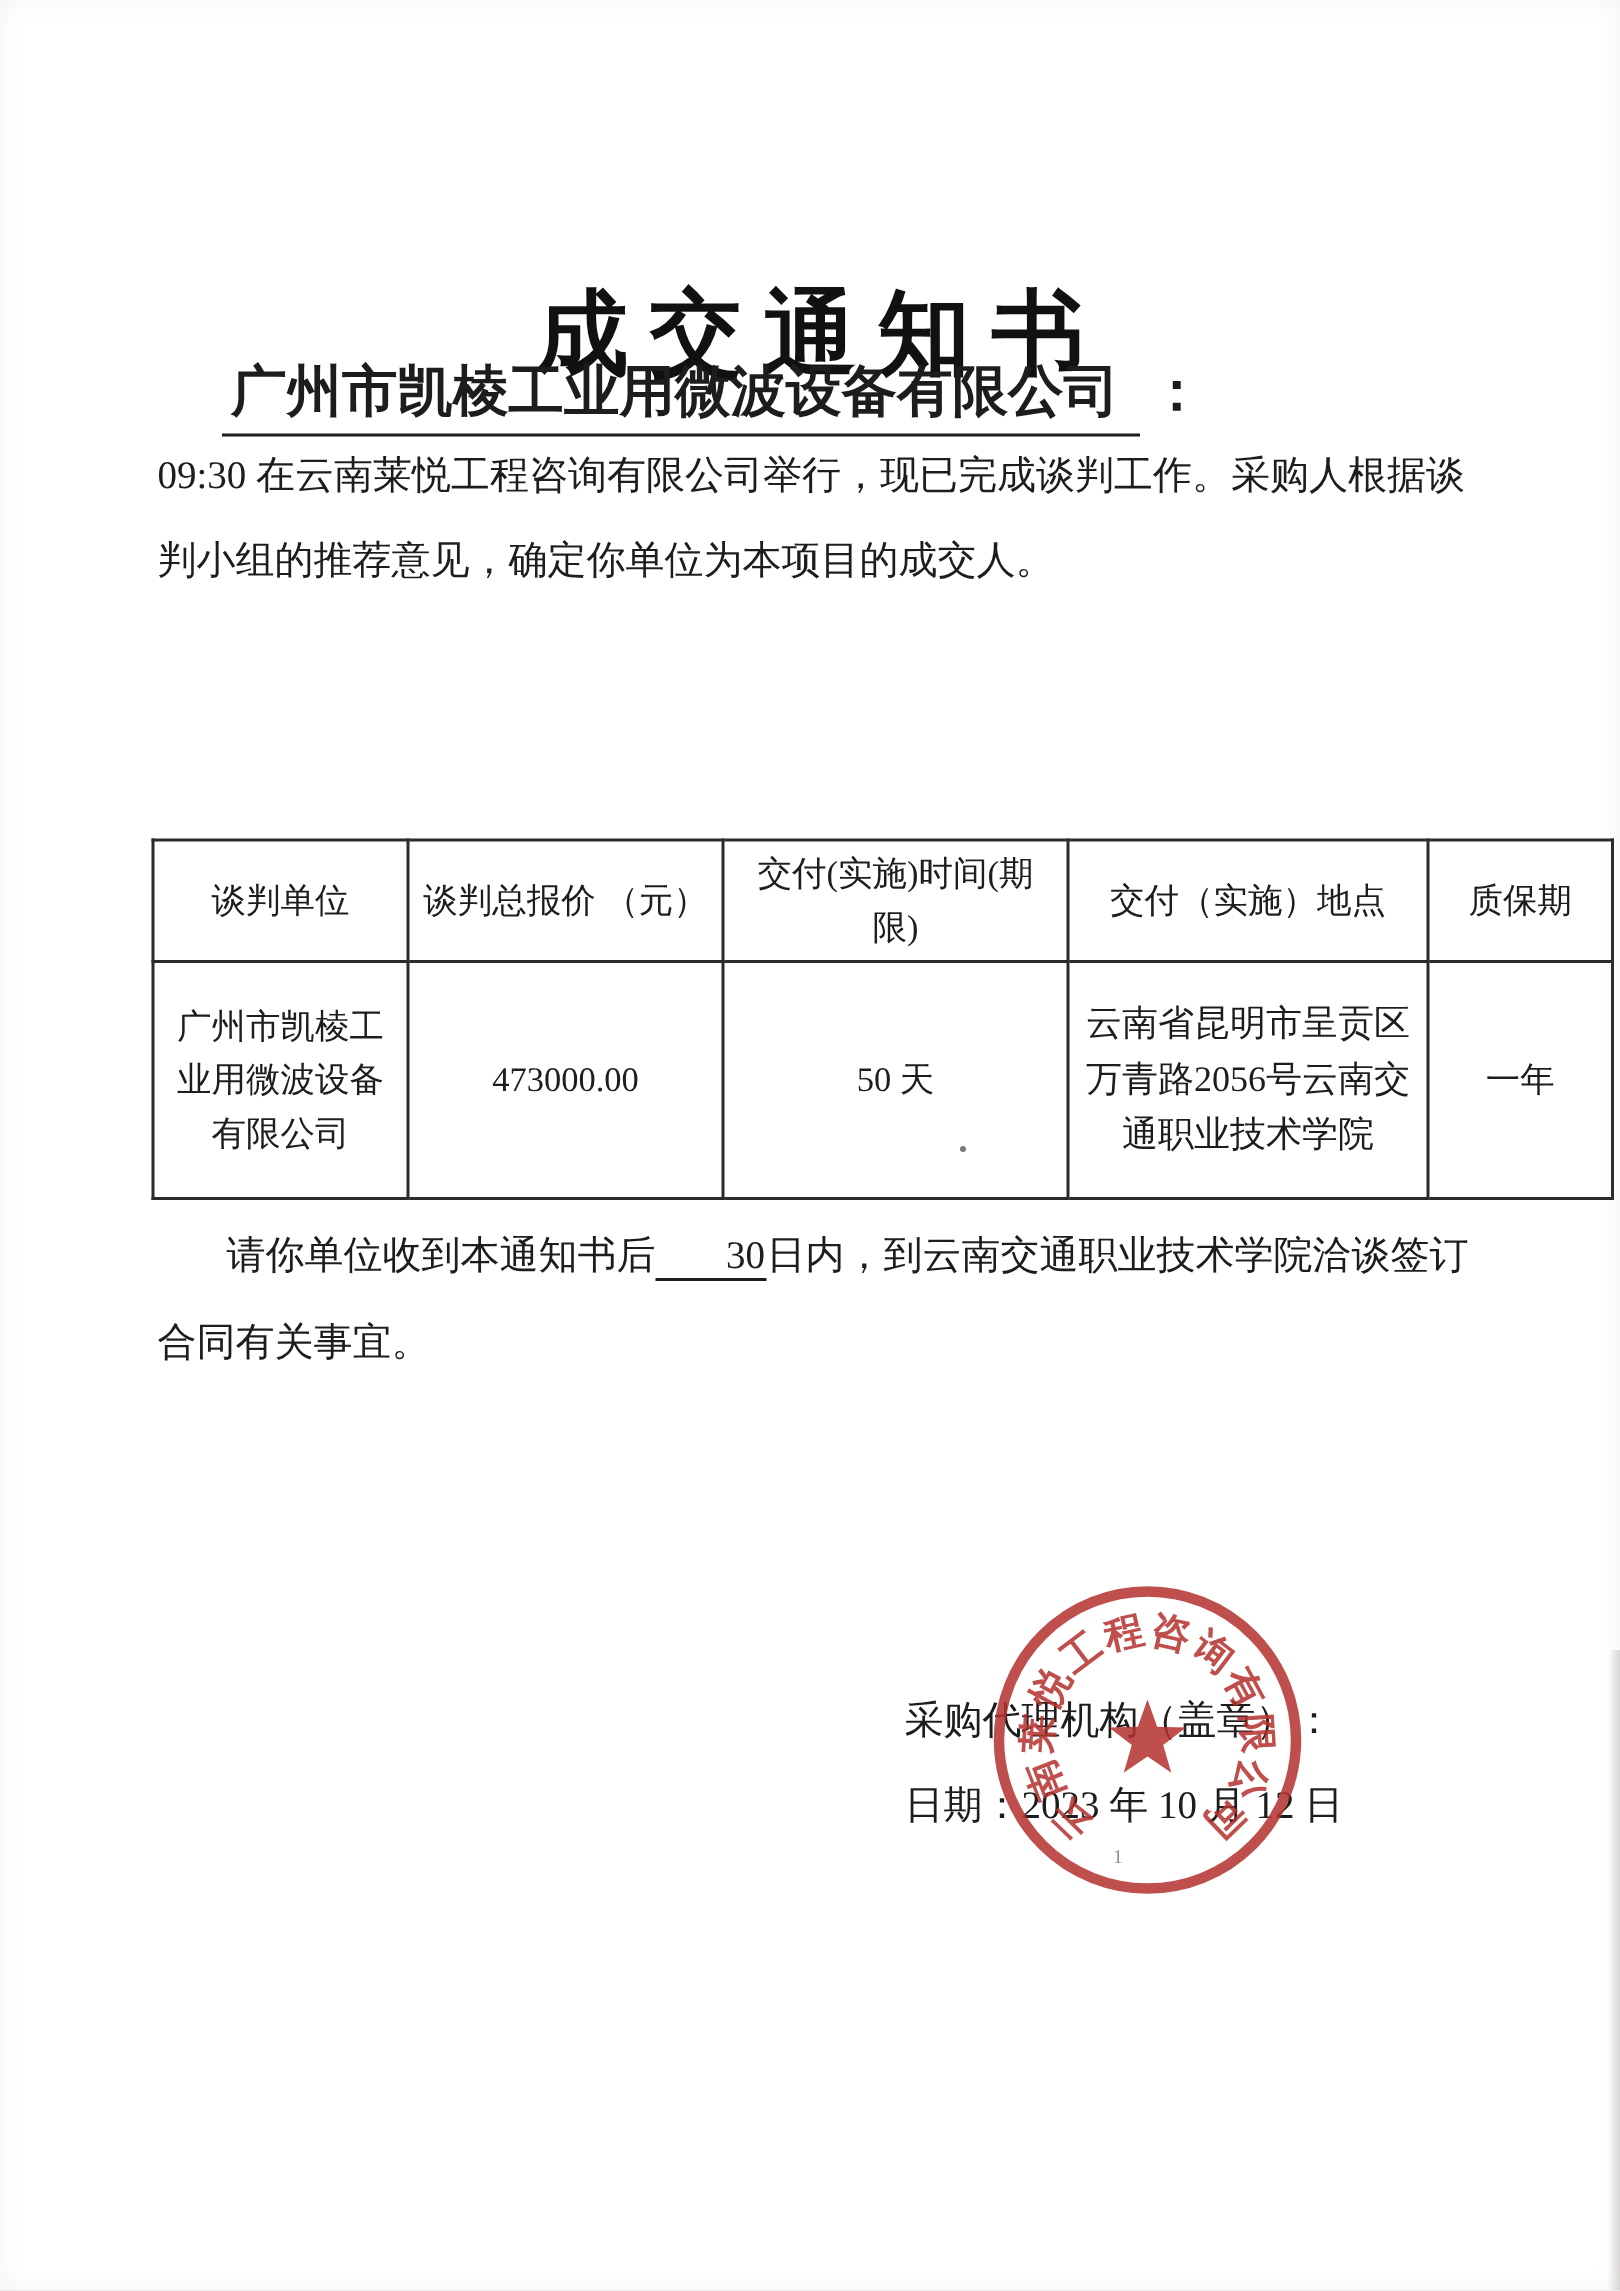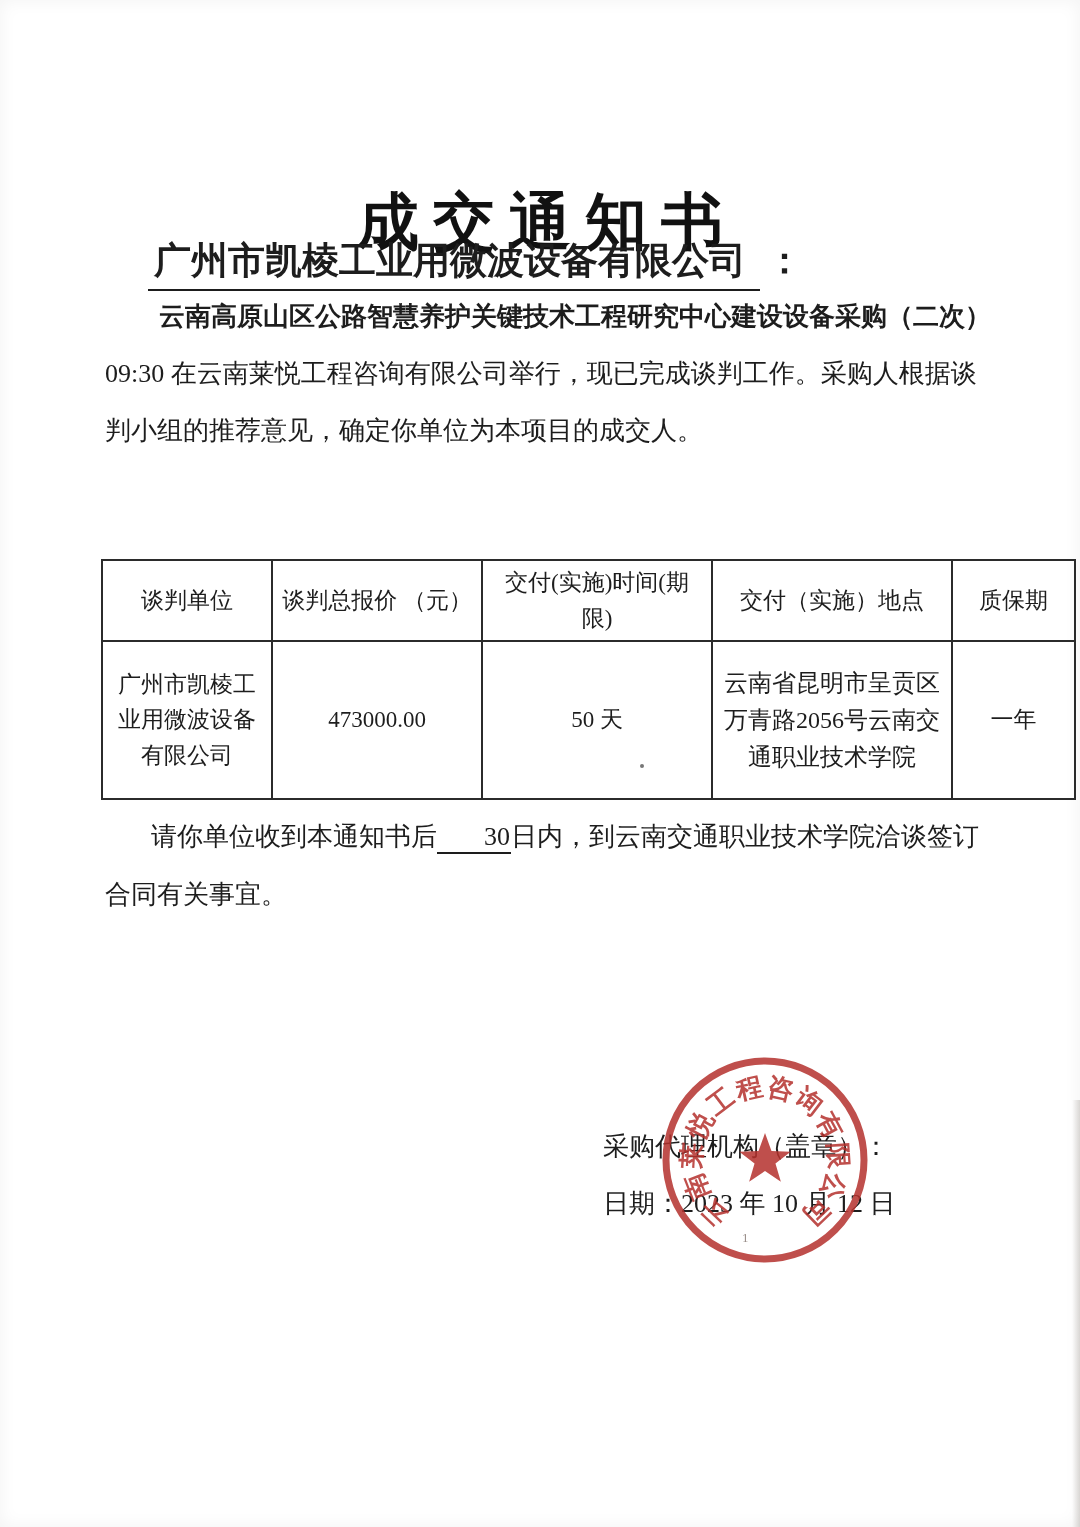--- a/index.html
+++ b/index.html
@@ -106,21 +106,20 @@
 
   <div class="scan-edge"></div>
 
   <h1 class="doc-title">成交通知书</h1>
 
   <div class="addressee">
     <span class="uline">广州市凯棱工业用微波设备有限公司</span><span class="colon">：</span>
   </div>
 
   <div class="body-block">
-    <div class="indent bold">云南高原山区公路智慧养护关键技术工程研究中心建设设备采购（二次）</div>
     <div>09:30 在云南莱悦工程咨询有限公司举行，现已完成谈判工作。采购人根据谈</div>
     <div>判小组的推荐意见，确定你单位为本项目的成交人。</div>
   </div>
 
   <table class="award-table">
     <thead>
       <tr>
         <th class="col-1">谈判单位</th>
         <th class="col-2">谈判总报价 （元）</th>
         <th class="col-3">交付(实施)时间(期限)</th>

